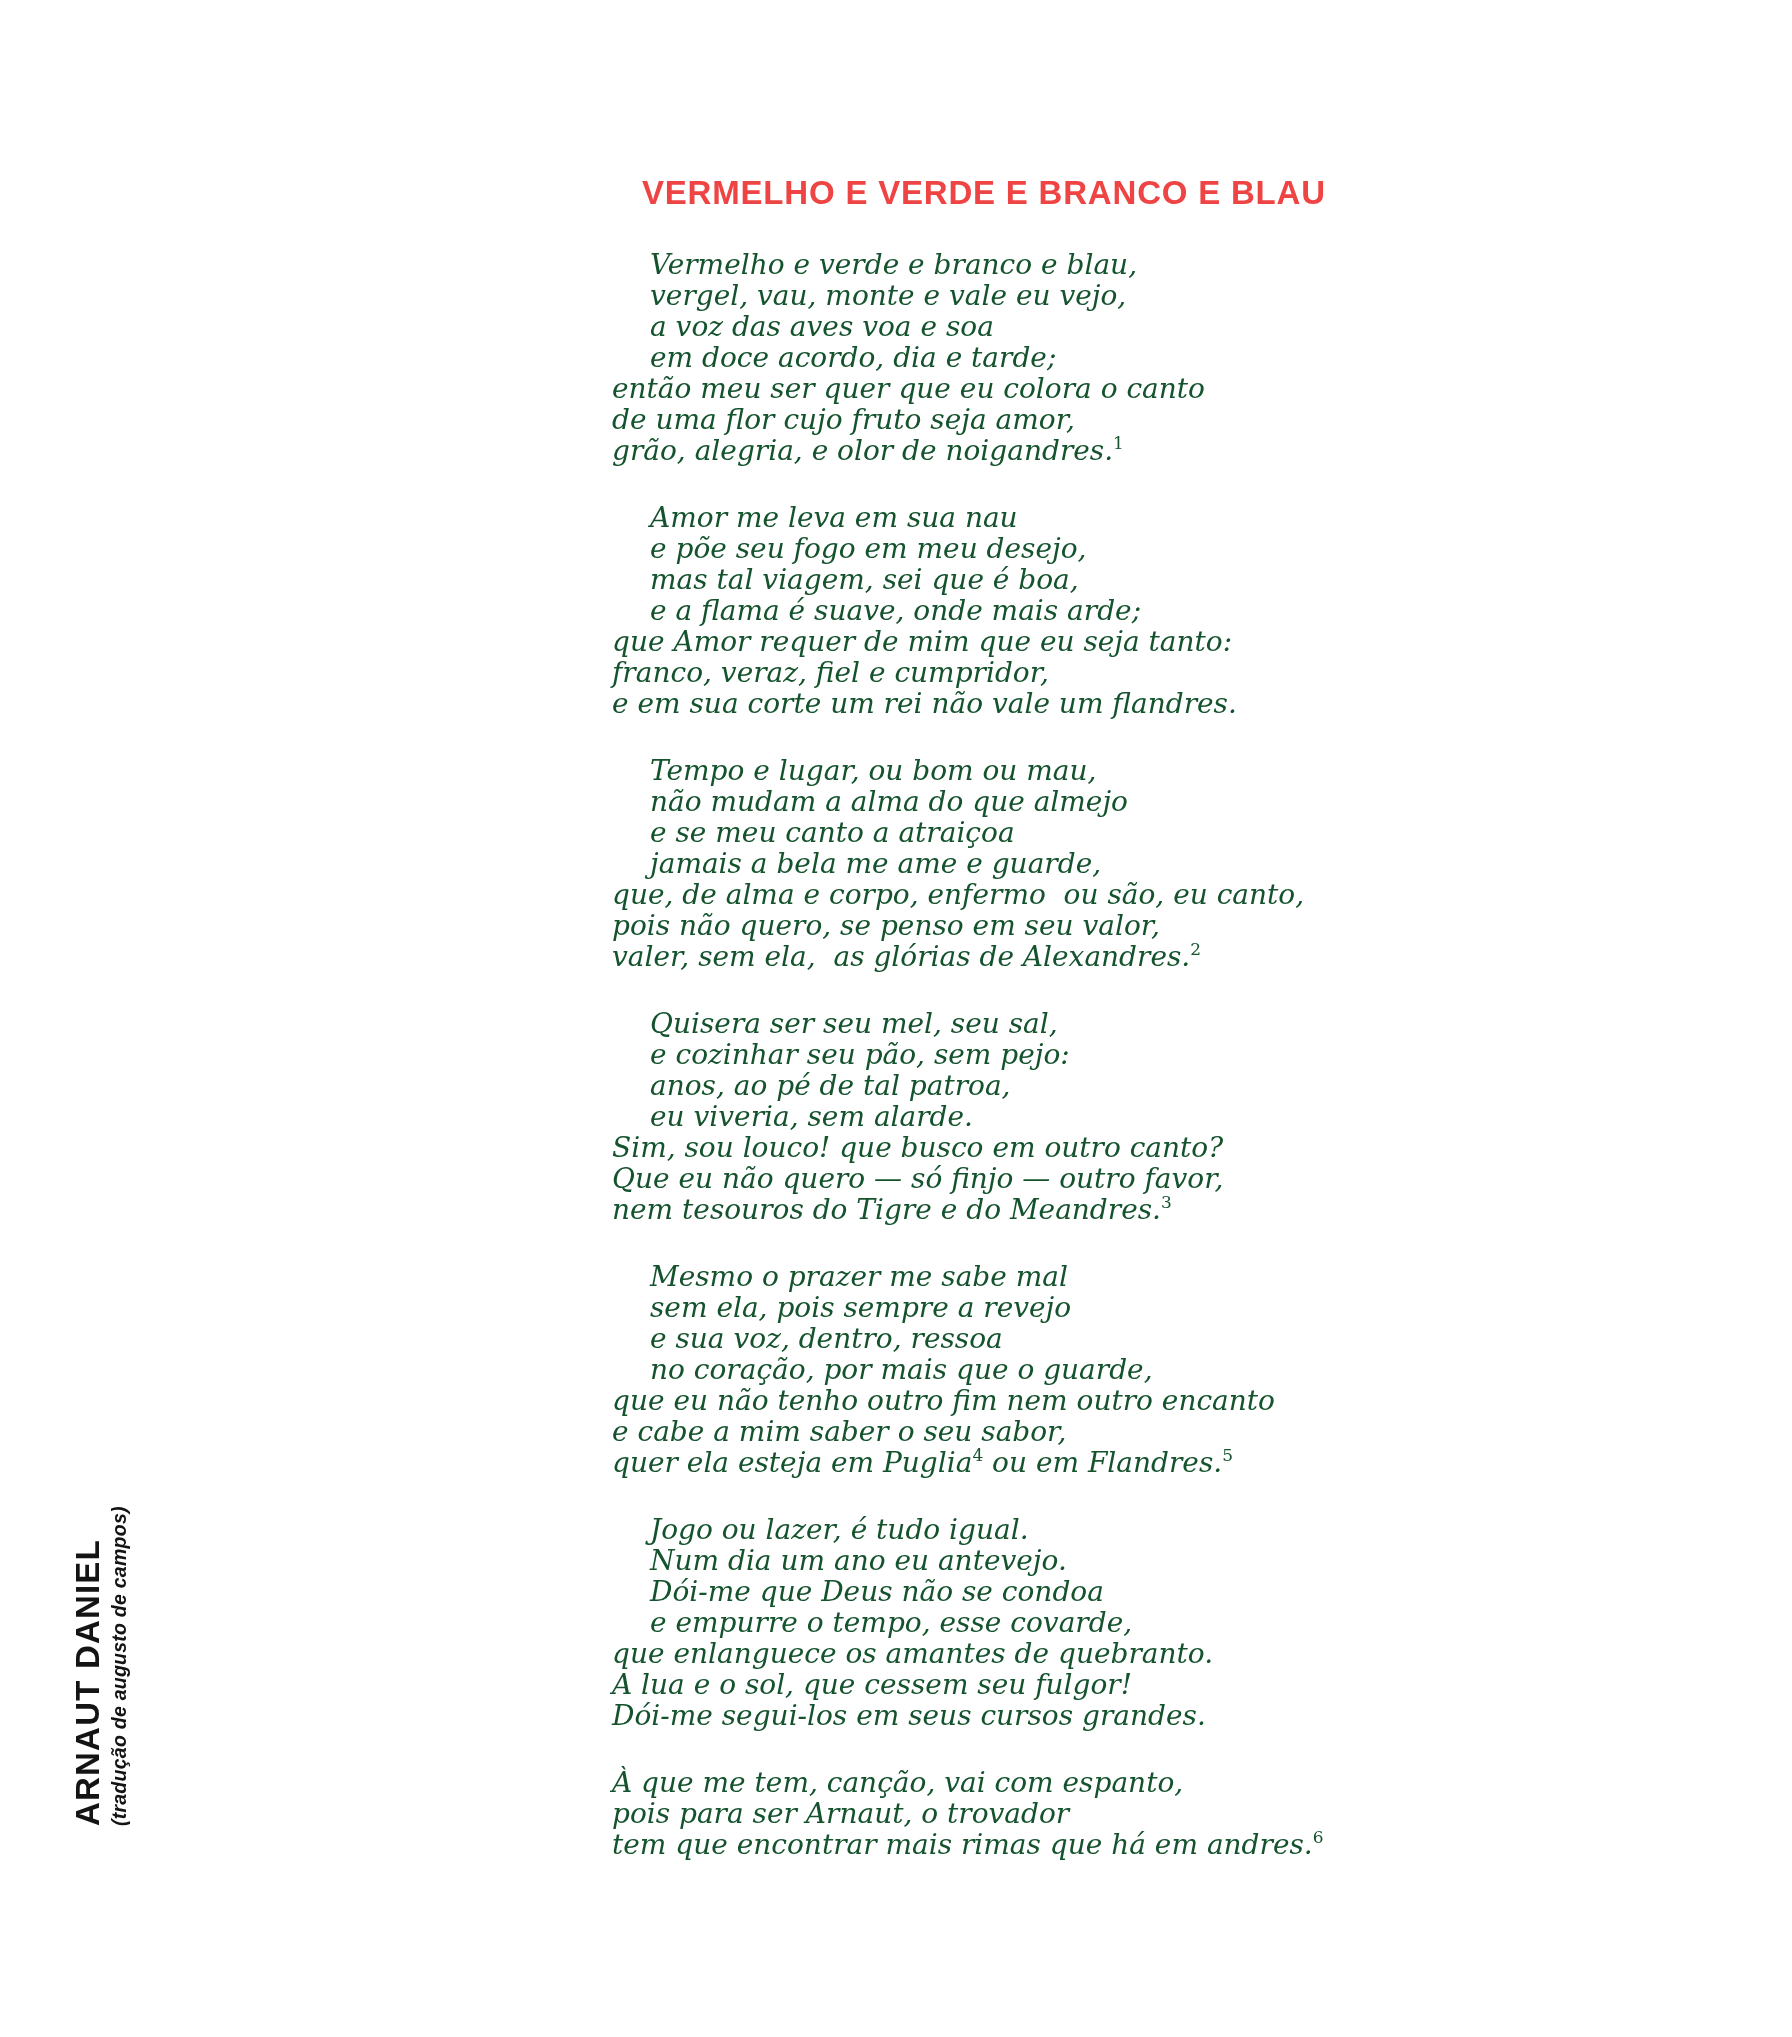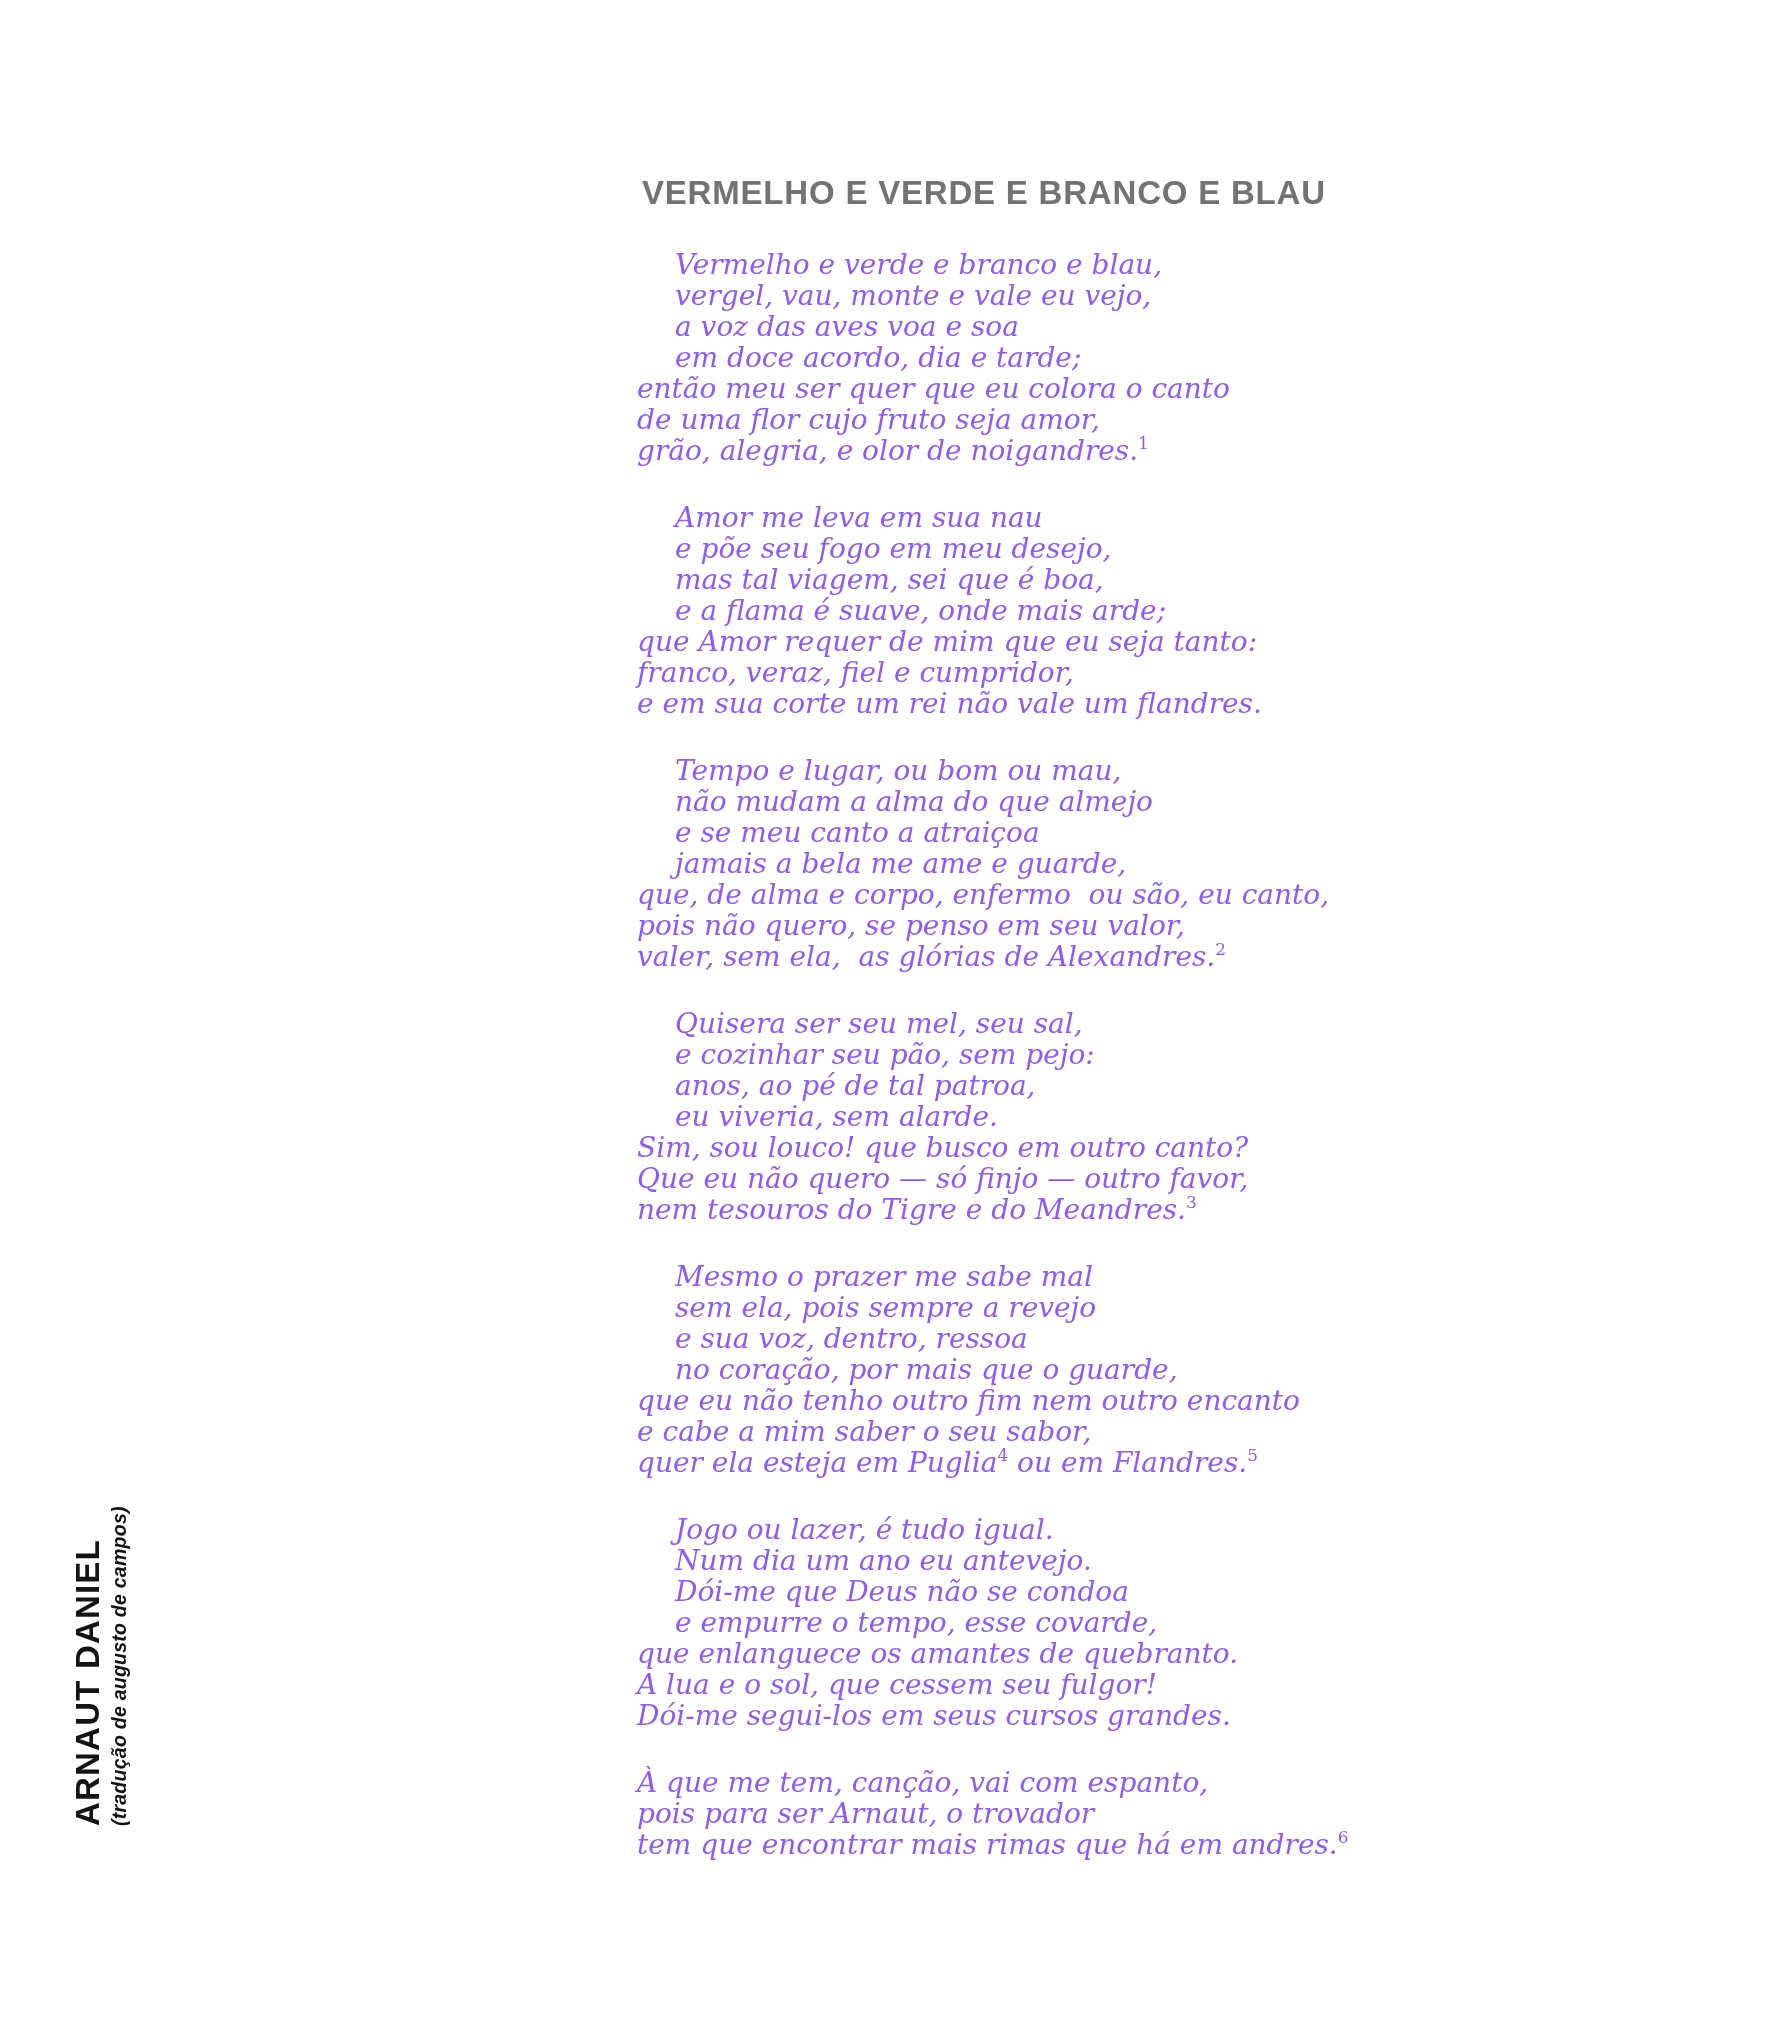--- a/index.html
+++ b/index.html
@@ -45,32 +45,32 @@
   .title {
     position: absolute;
     left: 642px;
     top: 175px;
     margin: 0;
     font-family: "Liberation Sans", sans-serif;
     font-weight: bold;
     font-size: 33px;
     line-height: 36px;
     letter-spacing: 0.8px;
-    color: #737373;
+    color: #ef4444;
   }
 
   
   .poem {
     position: absolute;
-    left: 637px;
+    left: 612px;
     top: 249px;
     font-size: 28px;
     line-height: 31px;
     font-style: italic;
-    color: #8b5cf6;
+    color: #14532d;
     white-space: pre;
   }
   .stanza {
     margin: 0 0 36px 0;
   }
   .line {
     white-space: pre;
   }
   .line.indent {
     padding-left: 38px;

